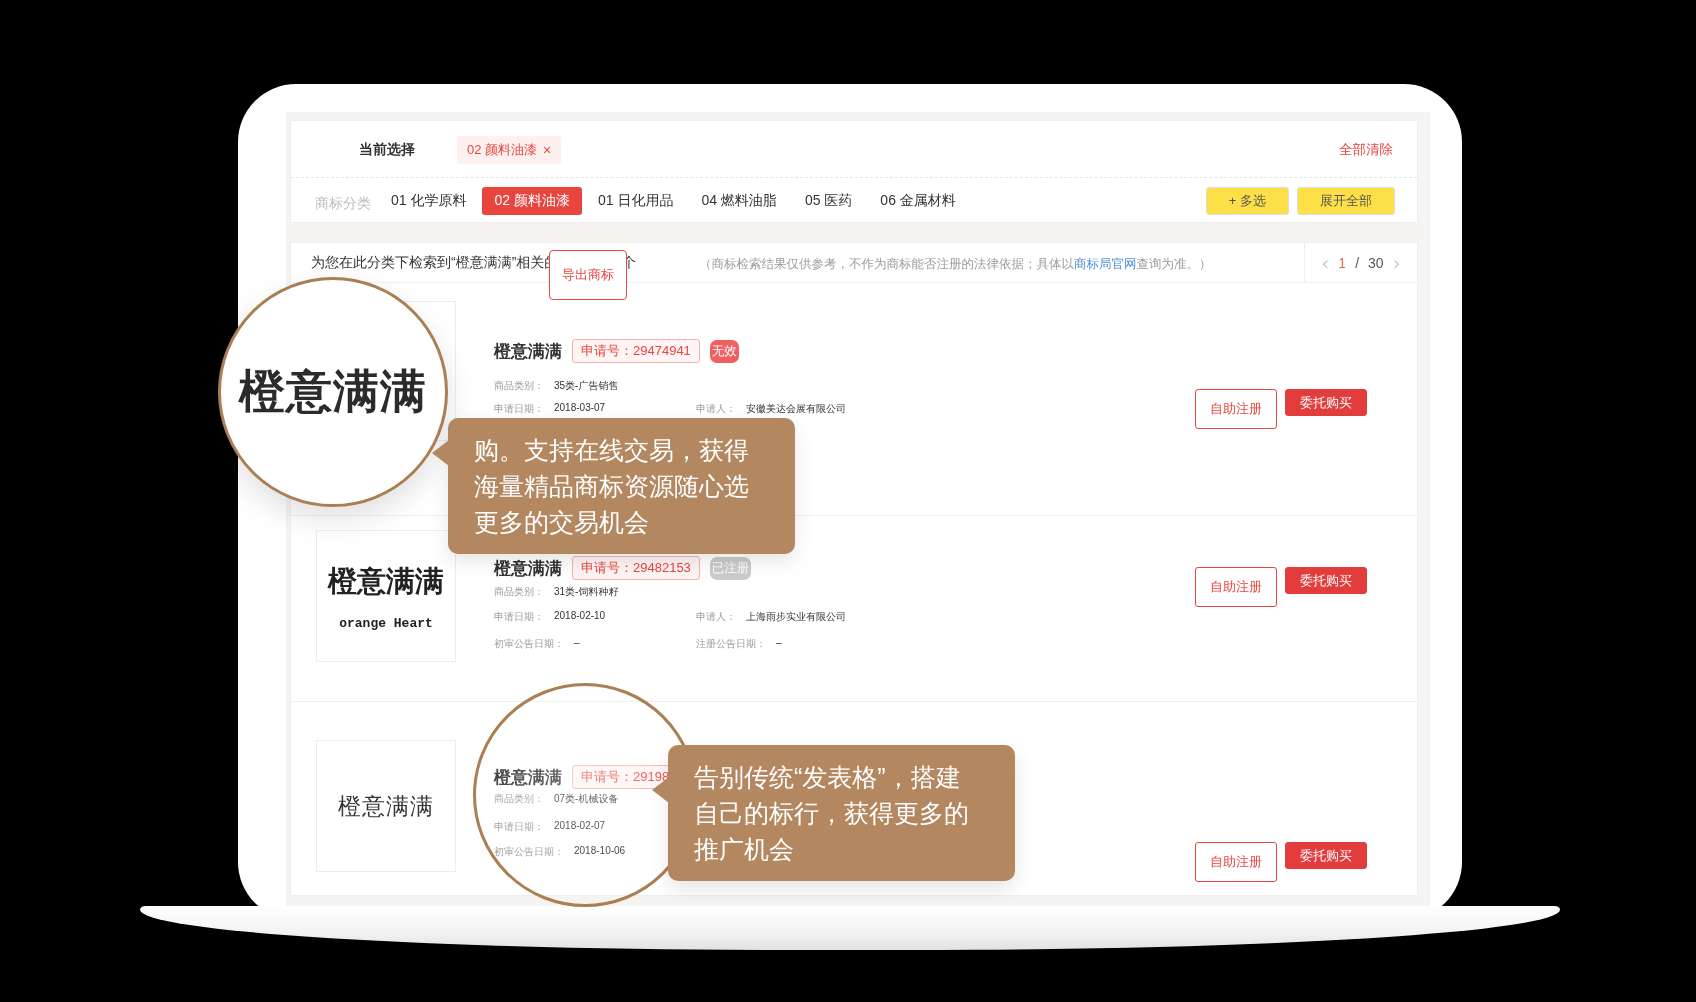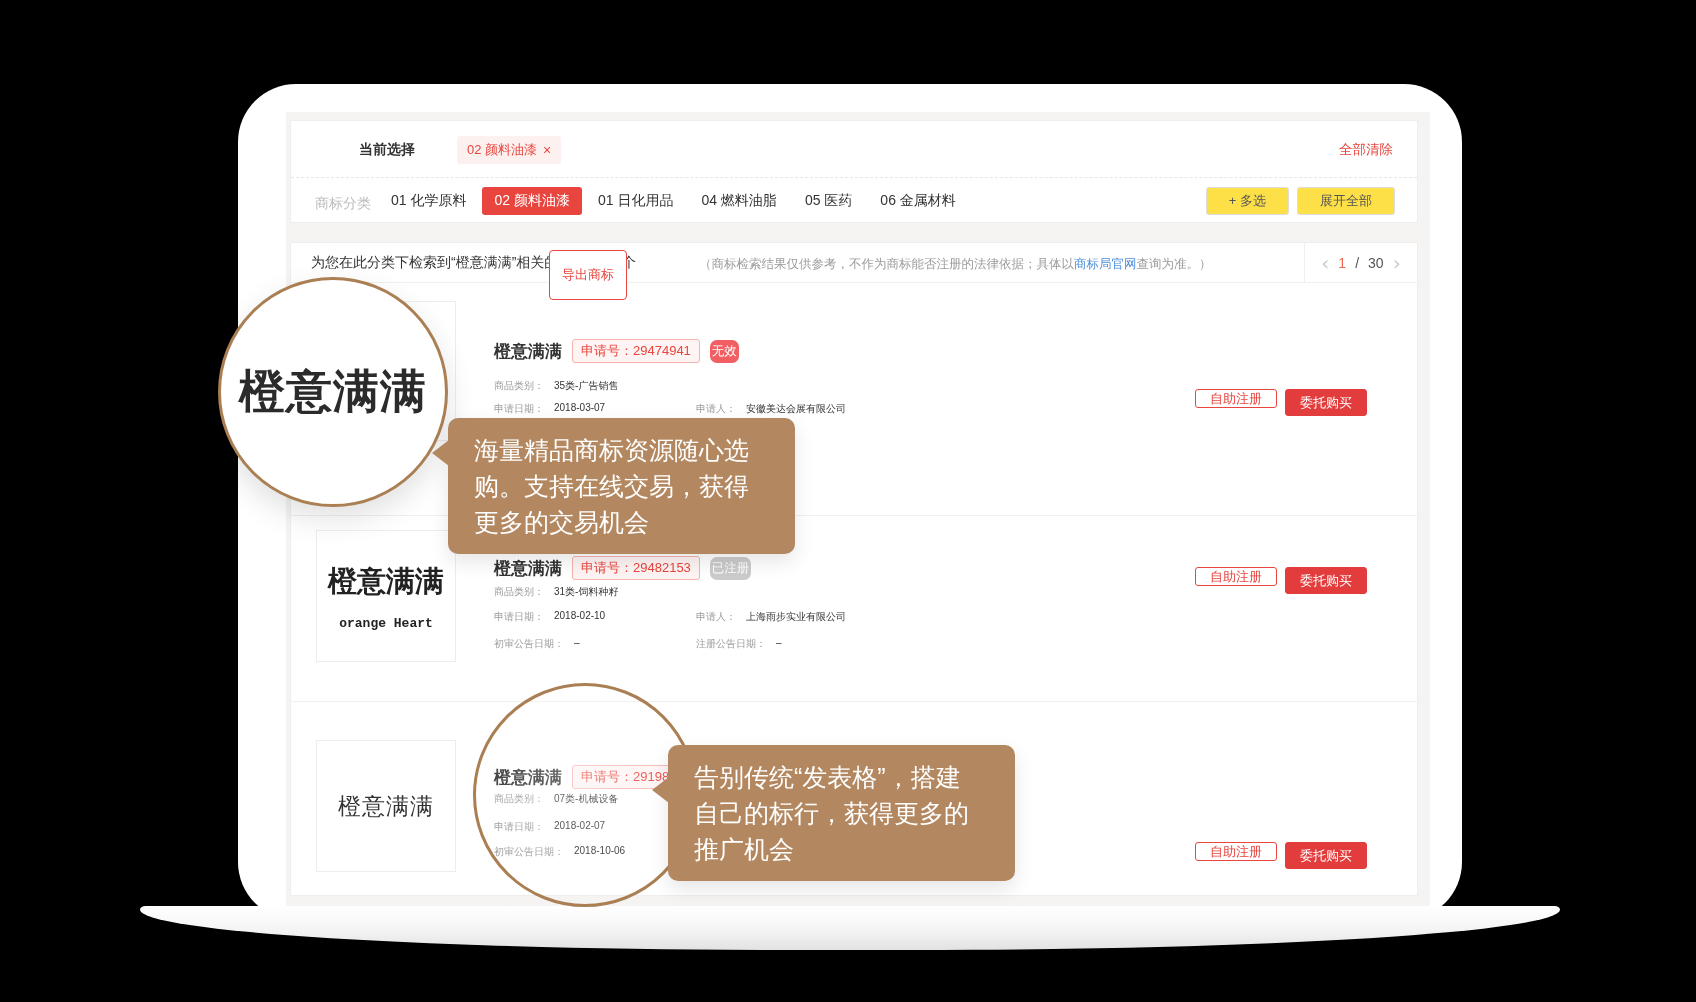--- a/index.html
+++ b/index.html
@@ -69,21 +69,21 @@
     padding:2px 8px;border-radius:3px;white-space:nowrap;}
   .status-badge{font-size:12.5px;color:#fff;padding:3px 2px;border-radius:7px;white-space:nowrap;}
   .status-invalid{background:var(--status-invalid);}
   .status-registered{background:var(--status-registered);}
   .fline{position:absolute;left:203px;height:20px;display:flex;align-items:flex-start;font-size:10px;white-space:nowrap;}
   .fline.col2{left:405px;}
   .flabel{color:#9b9b9b;margin-right:10px;}
   .fvalue{color:#333;}
   .actions{position:absolute;left:904px;display:flex;gap:8px;}
   .btn-outline{border:1px solid var(--accent);color:var(--accent);background:#fff;font-size:13px;
-    height:19px;padding:0 14px;border-radius:3px;cursor:pointer;white-space:nowrap;}
+    height:40px;padding:0 14px;border-radius:3px;cursor:pointer;white-space:nowrap;}
   .btn-solid{border:1px solid var(--accent-dark);background:var(--accent-dark);color:#fff;font-size:13px;
     height:27px;padding:0 14px;border-radius:3px;cursor:pointer;white-space:nowrap;}
   
   .row1 .thumb{top:18px;height:140px;}
   .row1 .title-line{top:56px;}
   .row1 .l-cat{top:96px;} .row1 .l-date{top:119px;} .row1 .l-pub{top:145px;}
   .row1 .actions{top:106px;}
   .row2 .thumb{top:14px;height:132px;}
   .row2 .title-line{top:40px;}
   .row2 .l-cat{top:69px;} .row2 .l-date{top:94px;} .row2 .l-pub{top:121px;}
@@ -255,22 +255,22 @@
   </div>
 </div>
 
 <div class="abs magnifier1">
   <span class="big-text">橙意满满</span>
 </div>
 <div class="abs magnifier2"></div>
 
 <div class="tooltip tooltip1">
   <span class="arrow"></span>
+  <div>购。支持在线交易，获得</div>
   <div>海量精品商标资源随心选</div>
-  <div>购。支持在线交易，获得</div>
   <div>更多的交易机会</div>
 </div>
 
 <div class="tooltip tooltip2">
   <span class="arrow"></span>
   <div>告别传统“发表格”，搭建</div>
   <div>自己的标行，获得更多的</div>
   <div>推广机会</div>
 </div>
 

